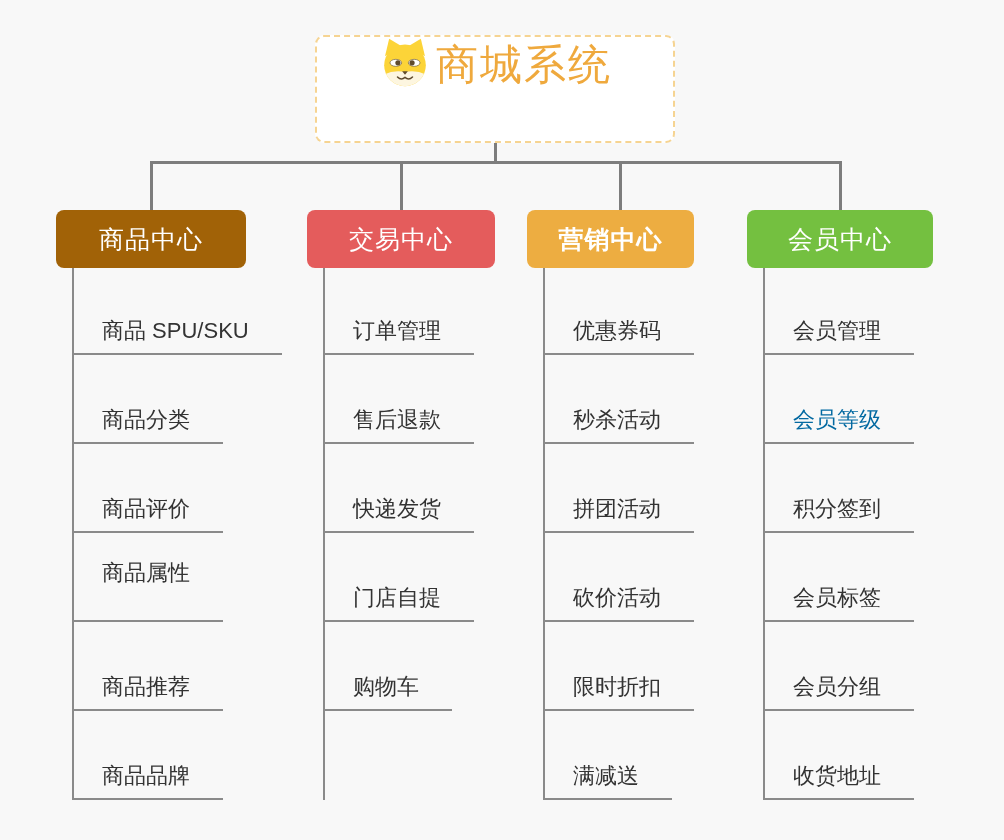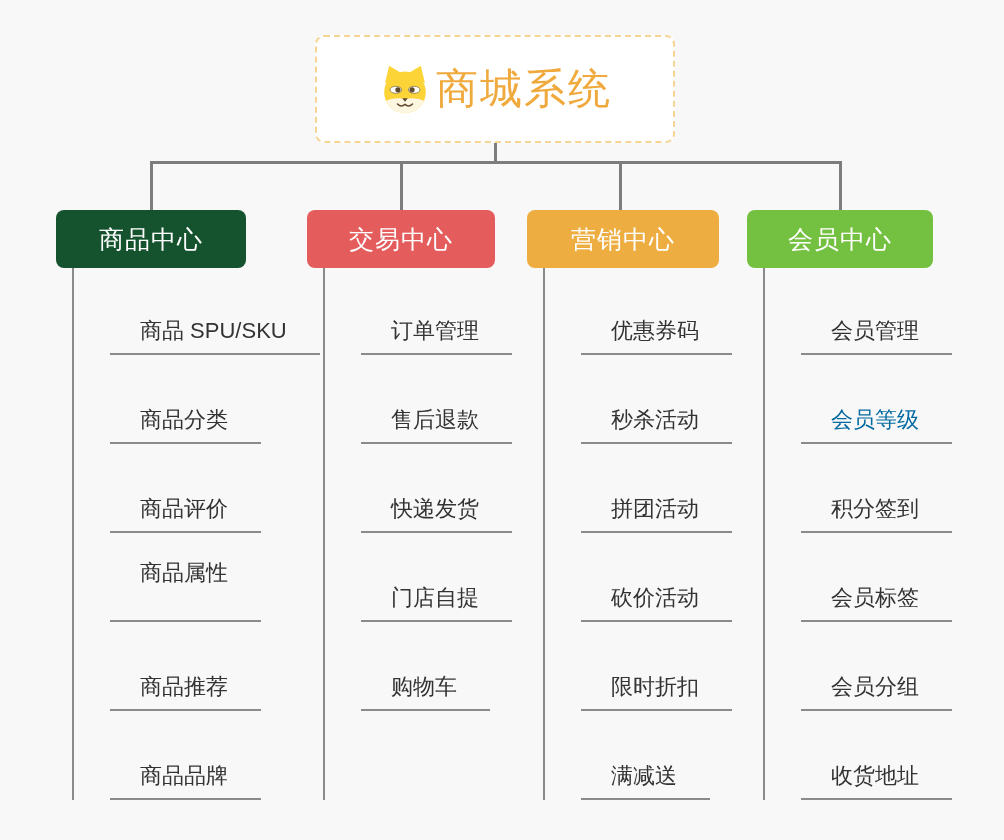--- a/index.html
+++ b/index.html
@@ -2,34 +2,34 @@
 <html><head>
 <meta charset="utf-8">
 <style>
   html,body{margin:0;padding:0;}
   body{font-family:"Liberation Sans","DejaVu Sans",sans-serif;}
   .canvas{position:relative;width:1004px;height:840px;background:#f8f8f8;overflow:hidden;}
 
   
   .root-node{position:absolute;left:315px;top:35px;width:360px;height:108px;
     background:#ffffff;border:2px dashed #f6d492;border-radius:9px;box-sizing:border-box;
-    display:flex;align-items:center;justify-content:center;gap:4px;}
+    display:flex;align-items:flex-start;justify-content:center;gap:4px;}
   .root-title{font-size:42px;color:#efa93d;letter-spacing:2px;white-space:nowrap;}
 
   
   .cline{position:absolute;background:#7d7d7d;}
 
   
   .branch-box{position:absolute;top:210px;height:58px;border-radius:8px;
     display:flex;align-items:center;justify-content:center;}
   .branch-label{color:#ffffff;font-size:25px;letter-spacing:1px;white-space:nowrap;}
 
   
   .trunk{position:absolute;width:2px;background:#8a8a8a;}
-  .leaf-list{position:absolute;top:266px;display:flex;flex-direction:column;padding-left:38px;}
+  .leaf-list{position:absolute;top:266px;display:flex;flex-direction:column;}
   .leaf-item{box-sizing:border-box;height:89px;display:flex;align-items:flex-end;
     width:max-content;border-bottom:2px solid #8a8a8a;padding:0 33px 7px 30px;}
   .leaf-label{font-size:22px;color:#333333;white-space:nowrap;}
 </style>
 </head>
 <body>
 
 <div class="canvas">
 
   <div class="root-node">
@@ -53,21 +53,21 @@
     <span class="root-title">商城系统</span>
   </div>
 
   <div id="dynamic-layer">
       <div class="cline" style="left: 493.5px; top: 143px; width: 3px; height: 21px; background: rgb(125, 125, 125);"></div>
       <div class="cline" style="left: 149.5px; top: 161px; width: 692px; height: 3px; background: rgb(125, 125, 125);"></div>
       <div class="cline" style="left: 149.5px; top: 161px; width: 3px; height: 49px; background: rgb(125, 125, 125);"></div>
       <div class="cline" style="left: 399.5px; top: 161px; width: 3px; height: 49px; background: rgb(125, 125, 125);"></div>
       <div class="cline" style="left: 618.5px; top: 161px; width: 3px; height: 49px; background: rgb(125, 125, 125);"></div>
       <div class="cline" style="left: 838.5px; top: 161px; width: 3px; height: 49px; background: rgb(125, 125, 125);"></div>
-      <div class="branch-box" style="left: 56px; width: 190px; background: #14532d;">
+      <div class="branch-box" style="left: 56px; width: 190px; background: #a16207;">
         <span class="branch-label">商品中心</span>
       </div>
       <div class="trunk" style="left: 72px; top: 268px; height: 532px; background: rgb(138, 138, 138);"></div>
       <div class="leaf-list" style="left: 72px;">
         <div class="leaf-item" style="border-bottom-color: rgb(138, 138, 138);">
           <span class="leaf-label" style="color: rgb(51, 51, 51);">商品 SPU/SKU</span>
         </div>
         <div class="leaf-item" style="border-bottom-color: rgb(138, 138, 138);">
           <span class="leaf-label" style="color: rgb(51, 51, 51);">商品分类</span>
         </div>
@@ -98,21 +98,21 @@
         <div class="leaf-item" style="border-bottom-color: rgb(138, 138, 138);">
           <span class="leaf-label" style="color: rgb(51, 51, 51);">快递发货</span>
         </div>
         <div class="leaf-item" style="border-bottom-color: rgb(138, 138, 138);">
           <span class="leaf-label" style="color: rgb(51, 51, 51);">门店自提</span>
         </div>
         <div class="leaf-item" style="border-bottom-color: rgb(138, 138, 138);">
           <span class="leaf-label" style="color: rgb(51, 51, 51);">购物车</span>
         </div>
       </div>
-      <div class="branch-box" style="left: 527px; width: 192px; background: rgb(237, 173, 65);">
+      <div class="branch-box" style="left: 527px; width: 167px; background: rgb(237, 173, 65); font-weight: bold;">
         <span class="branch-label">营销中心</span>
       </div>
       <div class="trunk" style="left: 543px; top: 268px; height: 532px; background: rgb(138, 138, 138);"></div>
       <div class="leaf-list" style="left: 543px;">
         <div class="leaf-item" style="border-bottom-color: rgb(138, 138, 138);">
           <span class="leaf-label" style="color: rgb(51, 51, 51);">优惠券码</span>
         </div>
         <div class="leaf-item" style="border-bottom-color: rgb(138, 138, 138);">
           <span class="leaf-label" style="color: rgb(51, 51, 51);">秒杀活动</span>
         </div>

